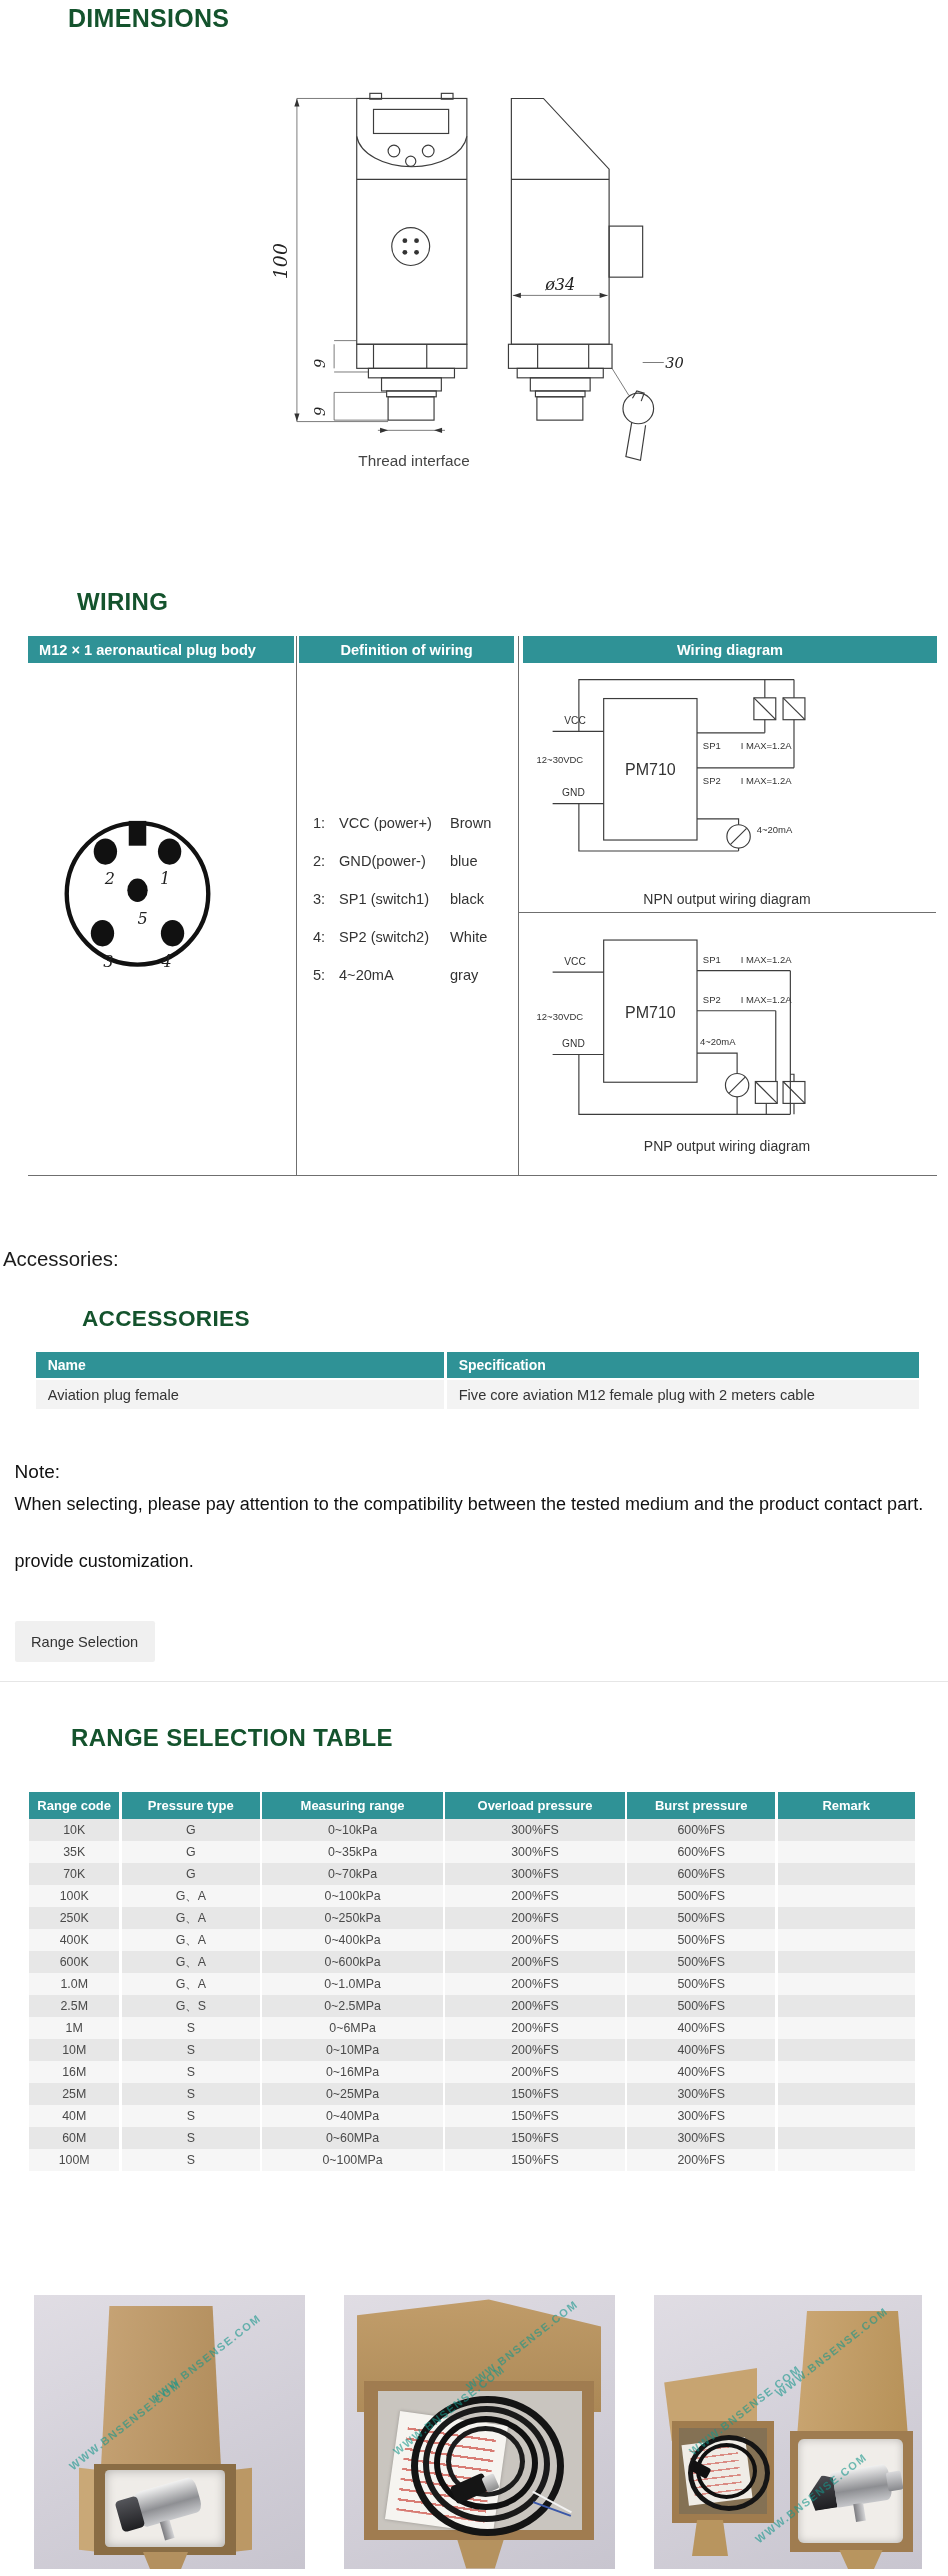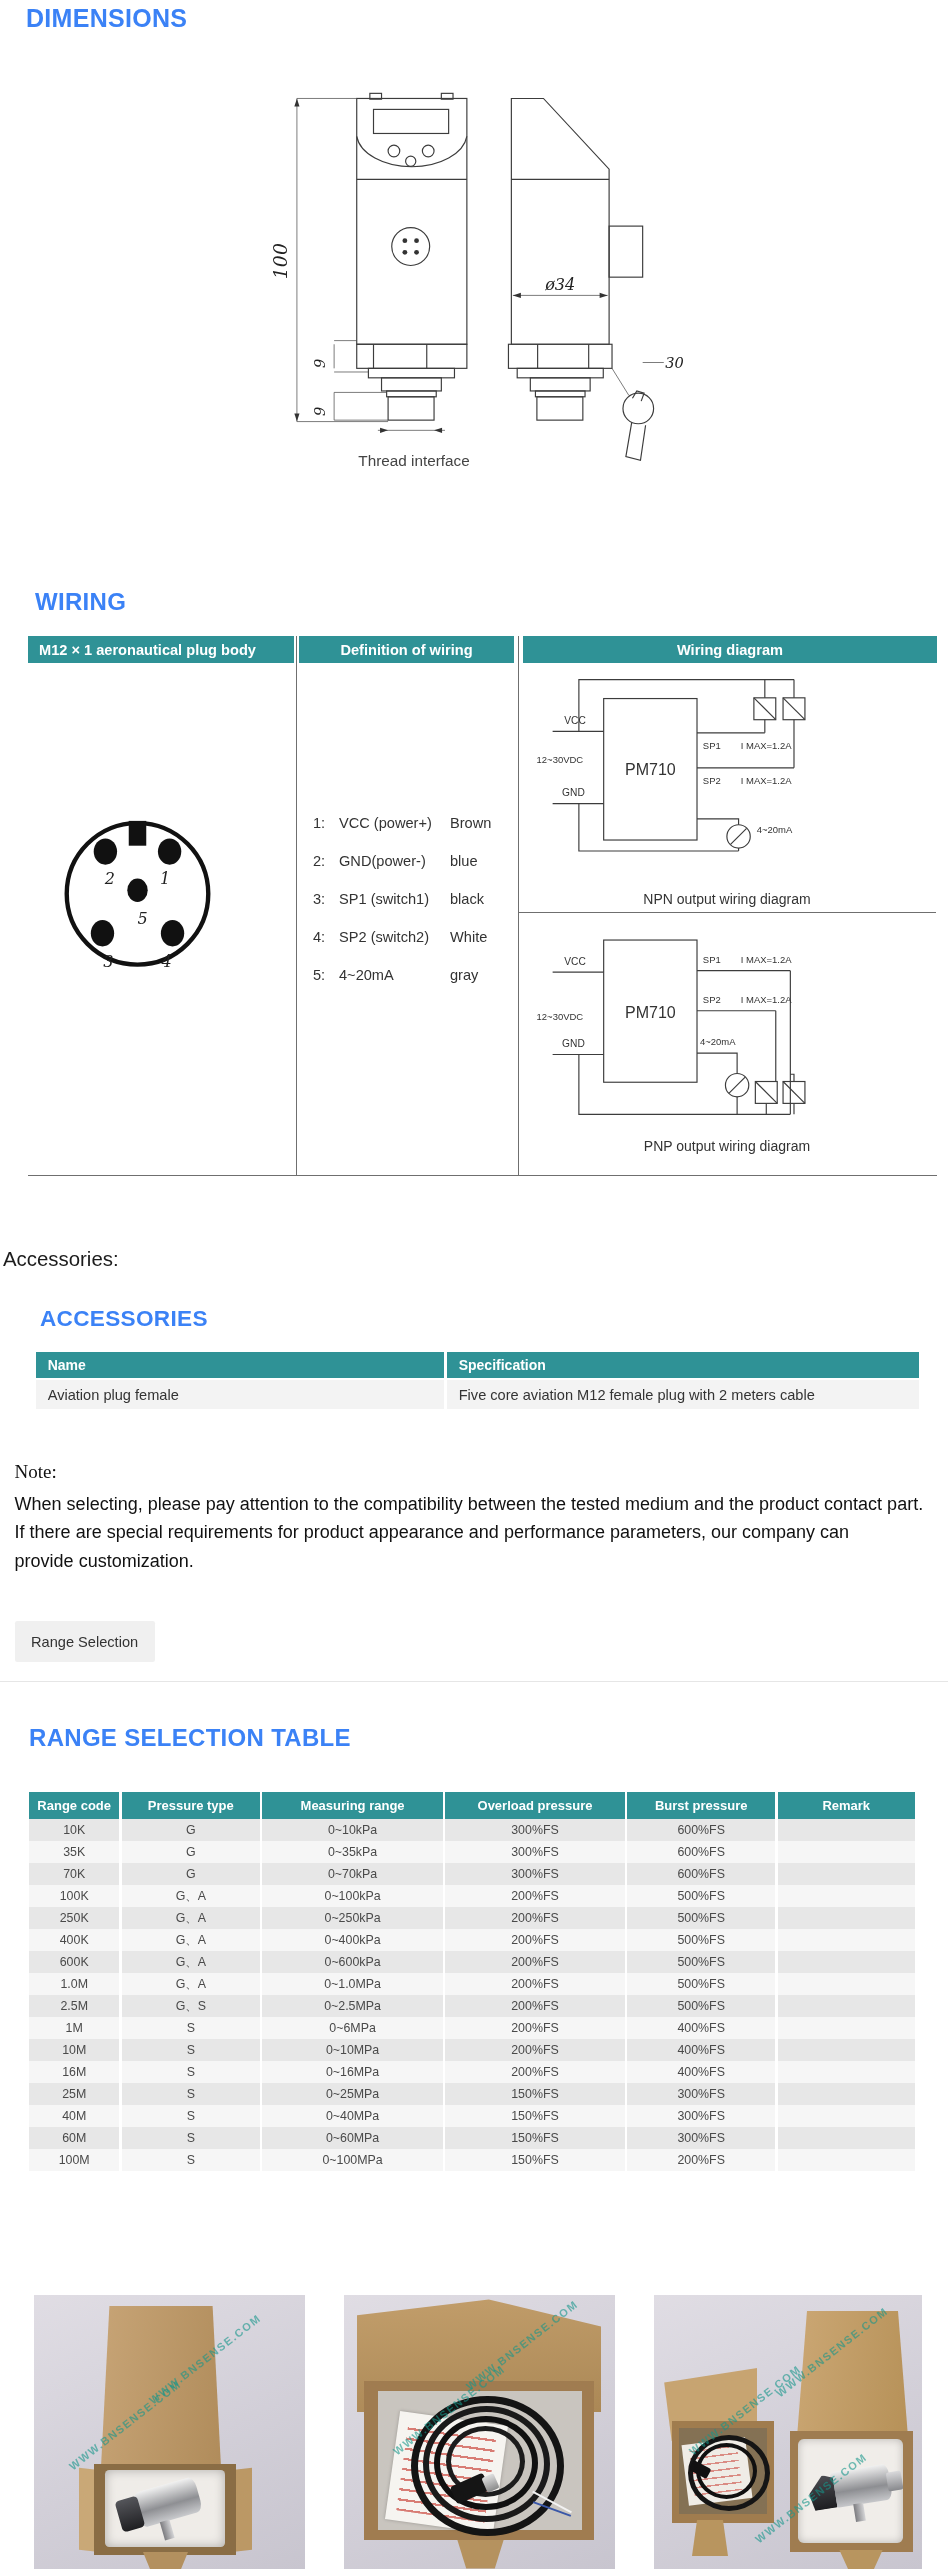--- a/index.html
+++ b/index.html
@@ -1,18 +1,18 @@
 <!DOCTYPE html>
 <html style="font-size:11.7px"><head>
 <meta charset="utf-8">
 <style>
   html,body{margin:0;padding:0;background:#fff;}
   .page{position:relative;width:949px;height:2576px;background:#fff;overflow:hidden;
         font-family:"Liberation Sans",sans-serif;color:#333;}
-  .sec-h{position:absolute;font-weight:700;color:#3b82f6;letter-spacing:0.3px;}
+  .sec-h{position:absolute;font-weight:700;color:#14532d;letter-spacing:0.3px;margin-left:42px;}
   
   .dim-svg{position:absolute;left:232px;top:86px;}
   .draw-line{stroke:#3c3c3c;stroke-width:1.6;fill:none;}
   .thin{stroke:#4a4a4a;stroke-width:1;fill:none;}
   .dimtxt{font-family:"DejaVu Serif",serif;font-style:italic;fill:#222;}
   .dim-caption{position:absolute;left:330px;top:452px;width:168px;text-align:center;
                font-size:15.3px;color:#444;}
   
   .wt{position:absolute;left:28px;top:636px;width:909px;height:540px;}
   .wt-h{position:absolute;top:0;height:27px;background:#2f9296;color:#fff;font-size:14.6px;
@@ -319,23 +319,22 @@
 
   <div class="acc-intro">Accessories:</div>
   <div class="sec-h" style="left:40px;top:1306px;font-size:22.6px;">ACCESSORIES</div>
   <div class="at">
     <div class="at-c at-hd at-c1">Name</div>
     <div class="at-c at-hd at-c2">Specification</div>
     <div class="at-c at-rw at-c1">Aviation plug female</div>
     <div class="at-c at-rw at-c2">Five core aviation M12 female plug with 2 meters cable</div>
   </div>
 
-  <div class="note" style="top:1461px;font-size:19px;font-family:Liberation Serif, serif;">Note:</div>
+  <div class="note" style="top:1461px;font-size:19px;">Note:</div>
   <div class="note" style="top:1494px;">When selecting, please pay attention to the compatibility between the tested medium and the product contact part.</div>
-  <div class="note" style="top:1522px;">If there are special requirements for product appearance and performance parameters, our company can</div>
   <div class="note" style="top:1551px;">provide customization.</div>
 
   <div class="range-btn">Range Selection</div>
   <div class="divider"></div>
   <div class="sec-h" style="left:29px;top:1724px;font-size:24px;">RANGE SELECTION TABLE</div>
 
   <div class="rt">
     <div class="rrow hd">
       <div class="rc c0">Range code</div>
       <div class="rc c1">Pressure type</div>

